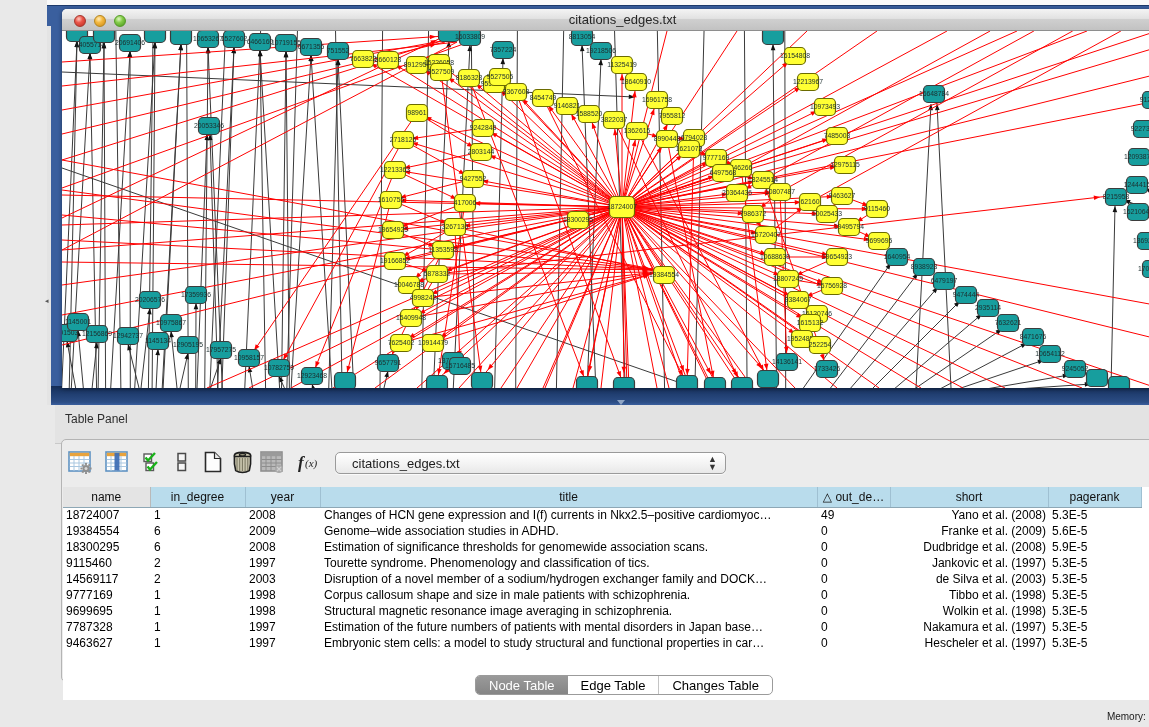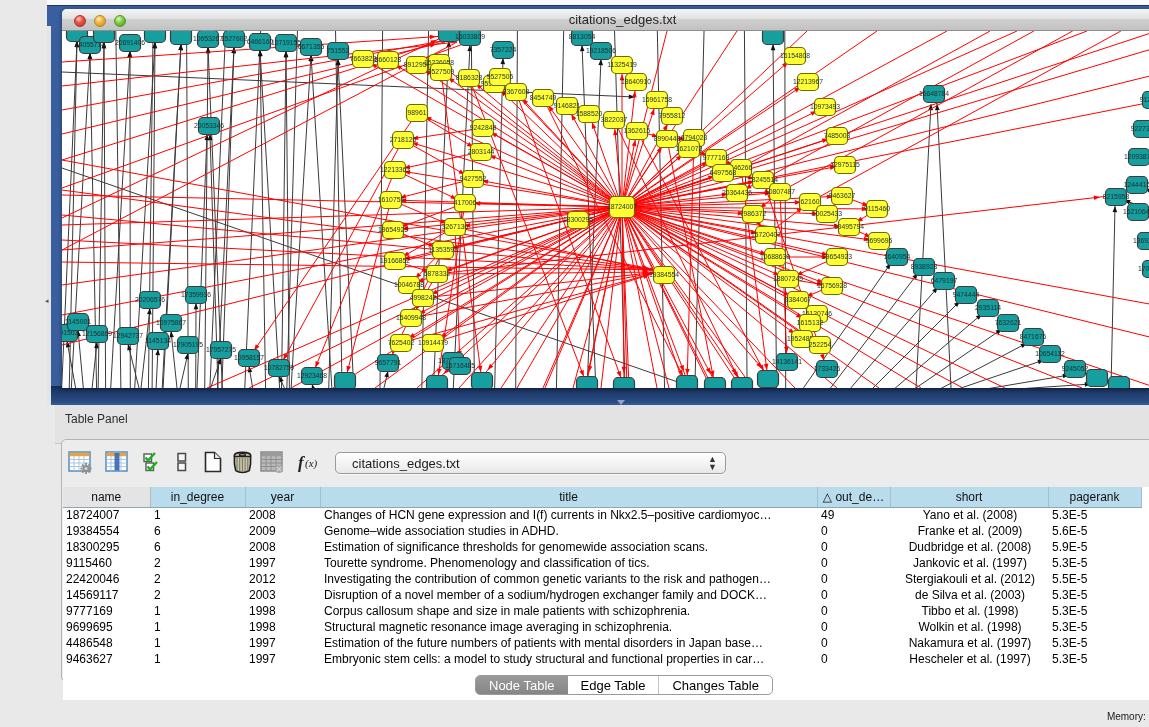--- a/index.html
+++ b/index.html
@@ -63,21 +63,21 @@
   #combo .lbl { position:absolute; left:16px; top:3px; font-size:13px; color:#1d1d1d; }
   #combo .stp { position:absolute; right:8px; top:2px; font-size:9px; color:#333; line-height:8px; text-align:center;}
 
   
   #tbl { position:absolute; left:1px; top:47px; width:1122px; height:216px; background:#fff; overflow:hidden; border-bottom:1px solid #8c8c8c;}
   table { border-collapse:collapse; table-layout:fixed; width:1078px; font-size:12px; }
   th { height:20px; background:#b9dcec; border-right:1px solid #9fc0d2; border-bottom:1px solid #8da7b5;
        font-weight:normal; color:#111; font-size:12px; }
   th.first { background:#e4e4e4; border-right:1px solid #b9b9b9; }
   td { height:16px; color:#000; white-space:nowrap; overflow:hidden; padding:0 2px 0 4px; }
-  td.c { text-align:center; }
+  td.c { text-align:right; }
   td:first-child { padding-left:3px; }
 
   
   #vsb { position:absolute; left:1104px; top:19px; width:13px; height:158px;
      background:linear-gradient(90deg,#ededed,#fbfbfb 55%,#ededed);}
   #vsb .th { position:absolute; left:1.5px; top:2px; width:10px; height:22px; border-radius:5px;
      background:linear-gradient(90deg,#b2b2b2,#d0d0d0 50%,#b2b2b2); }
 
   
   #tabs { position:absolute; left:413px; top:235px; height:20px; display:flex;
@@ -1036,29 +1036,20 @@
         <tr>
                 <td>9115460</td>
                 <td>2</td>
                 <td>1997</td>
                 <td>Tourette syndrome. Phenomenology and classification of tics.</td>
                 <td>0</td>
                 <td class="c">Jankovic et al. (1997)</td>
                 <td>5.3E-5</td>
               </tr>
         <tr>
-                <td>22420046</td>
-                <td>2</td>
-                <td>2012</td>
-                <td>Investigating the contribution of common genetic variants to the risk and pathogen…</td>
-                <td>0</td>
-                <td class="c">Stergiakouli et al. (2012)</td>
-                <td>5.5E-5</td>
-              </tr>
-        <tr>
                 <td>14569117</td>
                 <td>2</td>
                 <td>2003</td>
                 <td>Disruption of a novel member of a sodium/hydrogen exchanger family and DOCK…</td>
                 <td>0</td>
                 <td class="c">de Silva et al. (2003)</td>
                 <td>5.3E-5</td>
               </tr>
         <tr>
                 <td>9777169</td>
@@ -1072,21 +1063,21 @@
         <tr>
                 <td>9699695</td>
                 <td>1</td>
                 <td>1998</td>
                 <td>Structural magnetic resonance image averaging in schizophrenia.</td>
                 <td>0</td>
                 <td class="c">Wolkin et al. (1998)</td>
                 <td>5.3E-5</td>
               </tr>
         <tr>
-                <td>4486548</td>
+                <td>7787328</td>
                 <td>1</td>
                 <td>1997</td>
                 <td>Estimation of the future numbers of patients with mental disorders in Japan base…</td>
                 <td>0</td>
                 <td class="c">Nakamura et al. (1997)</td>
                 <td>5.3E-5</td>
               </tr>
         <tr>
                 <td>9463627</td>
                 <td>1</td>

